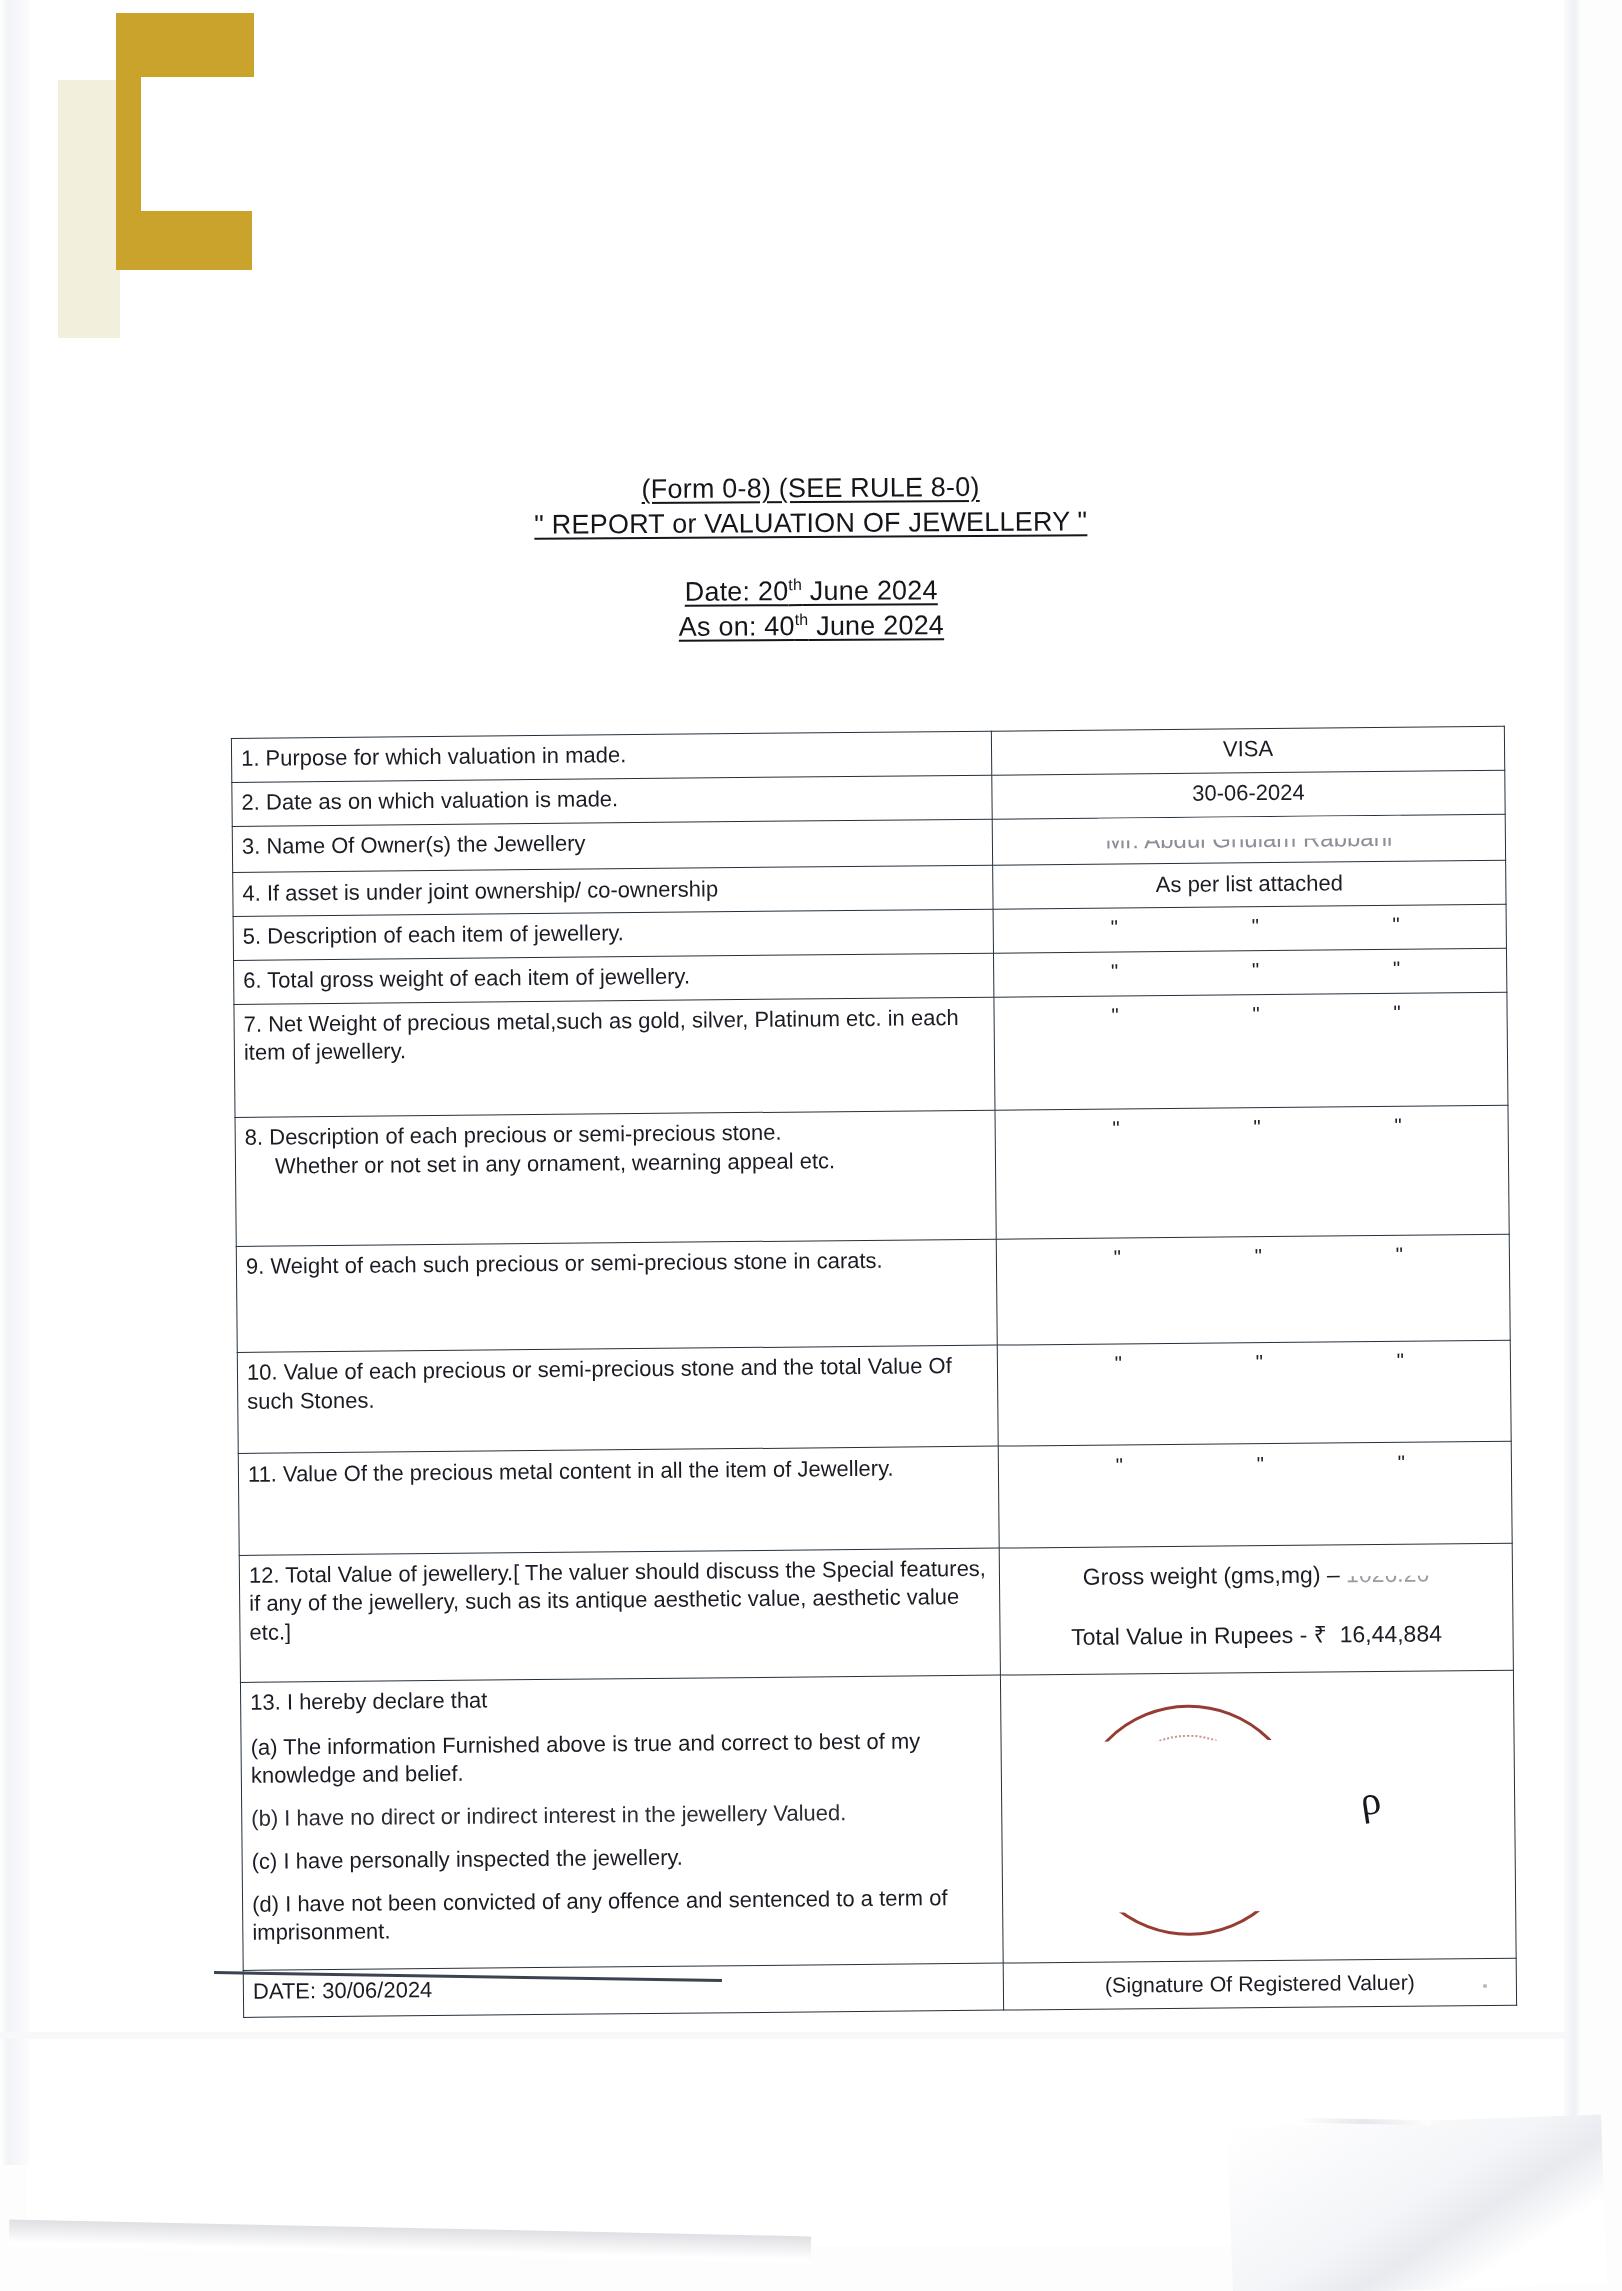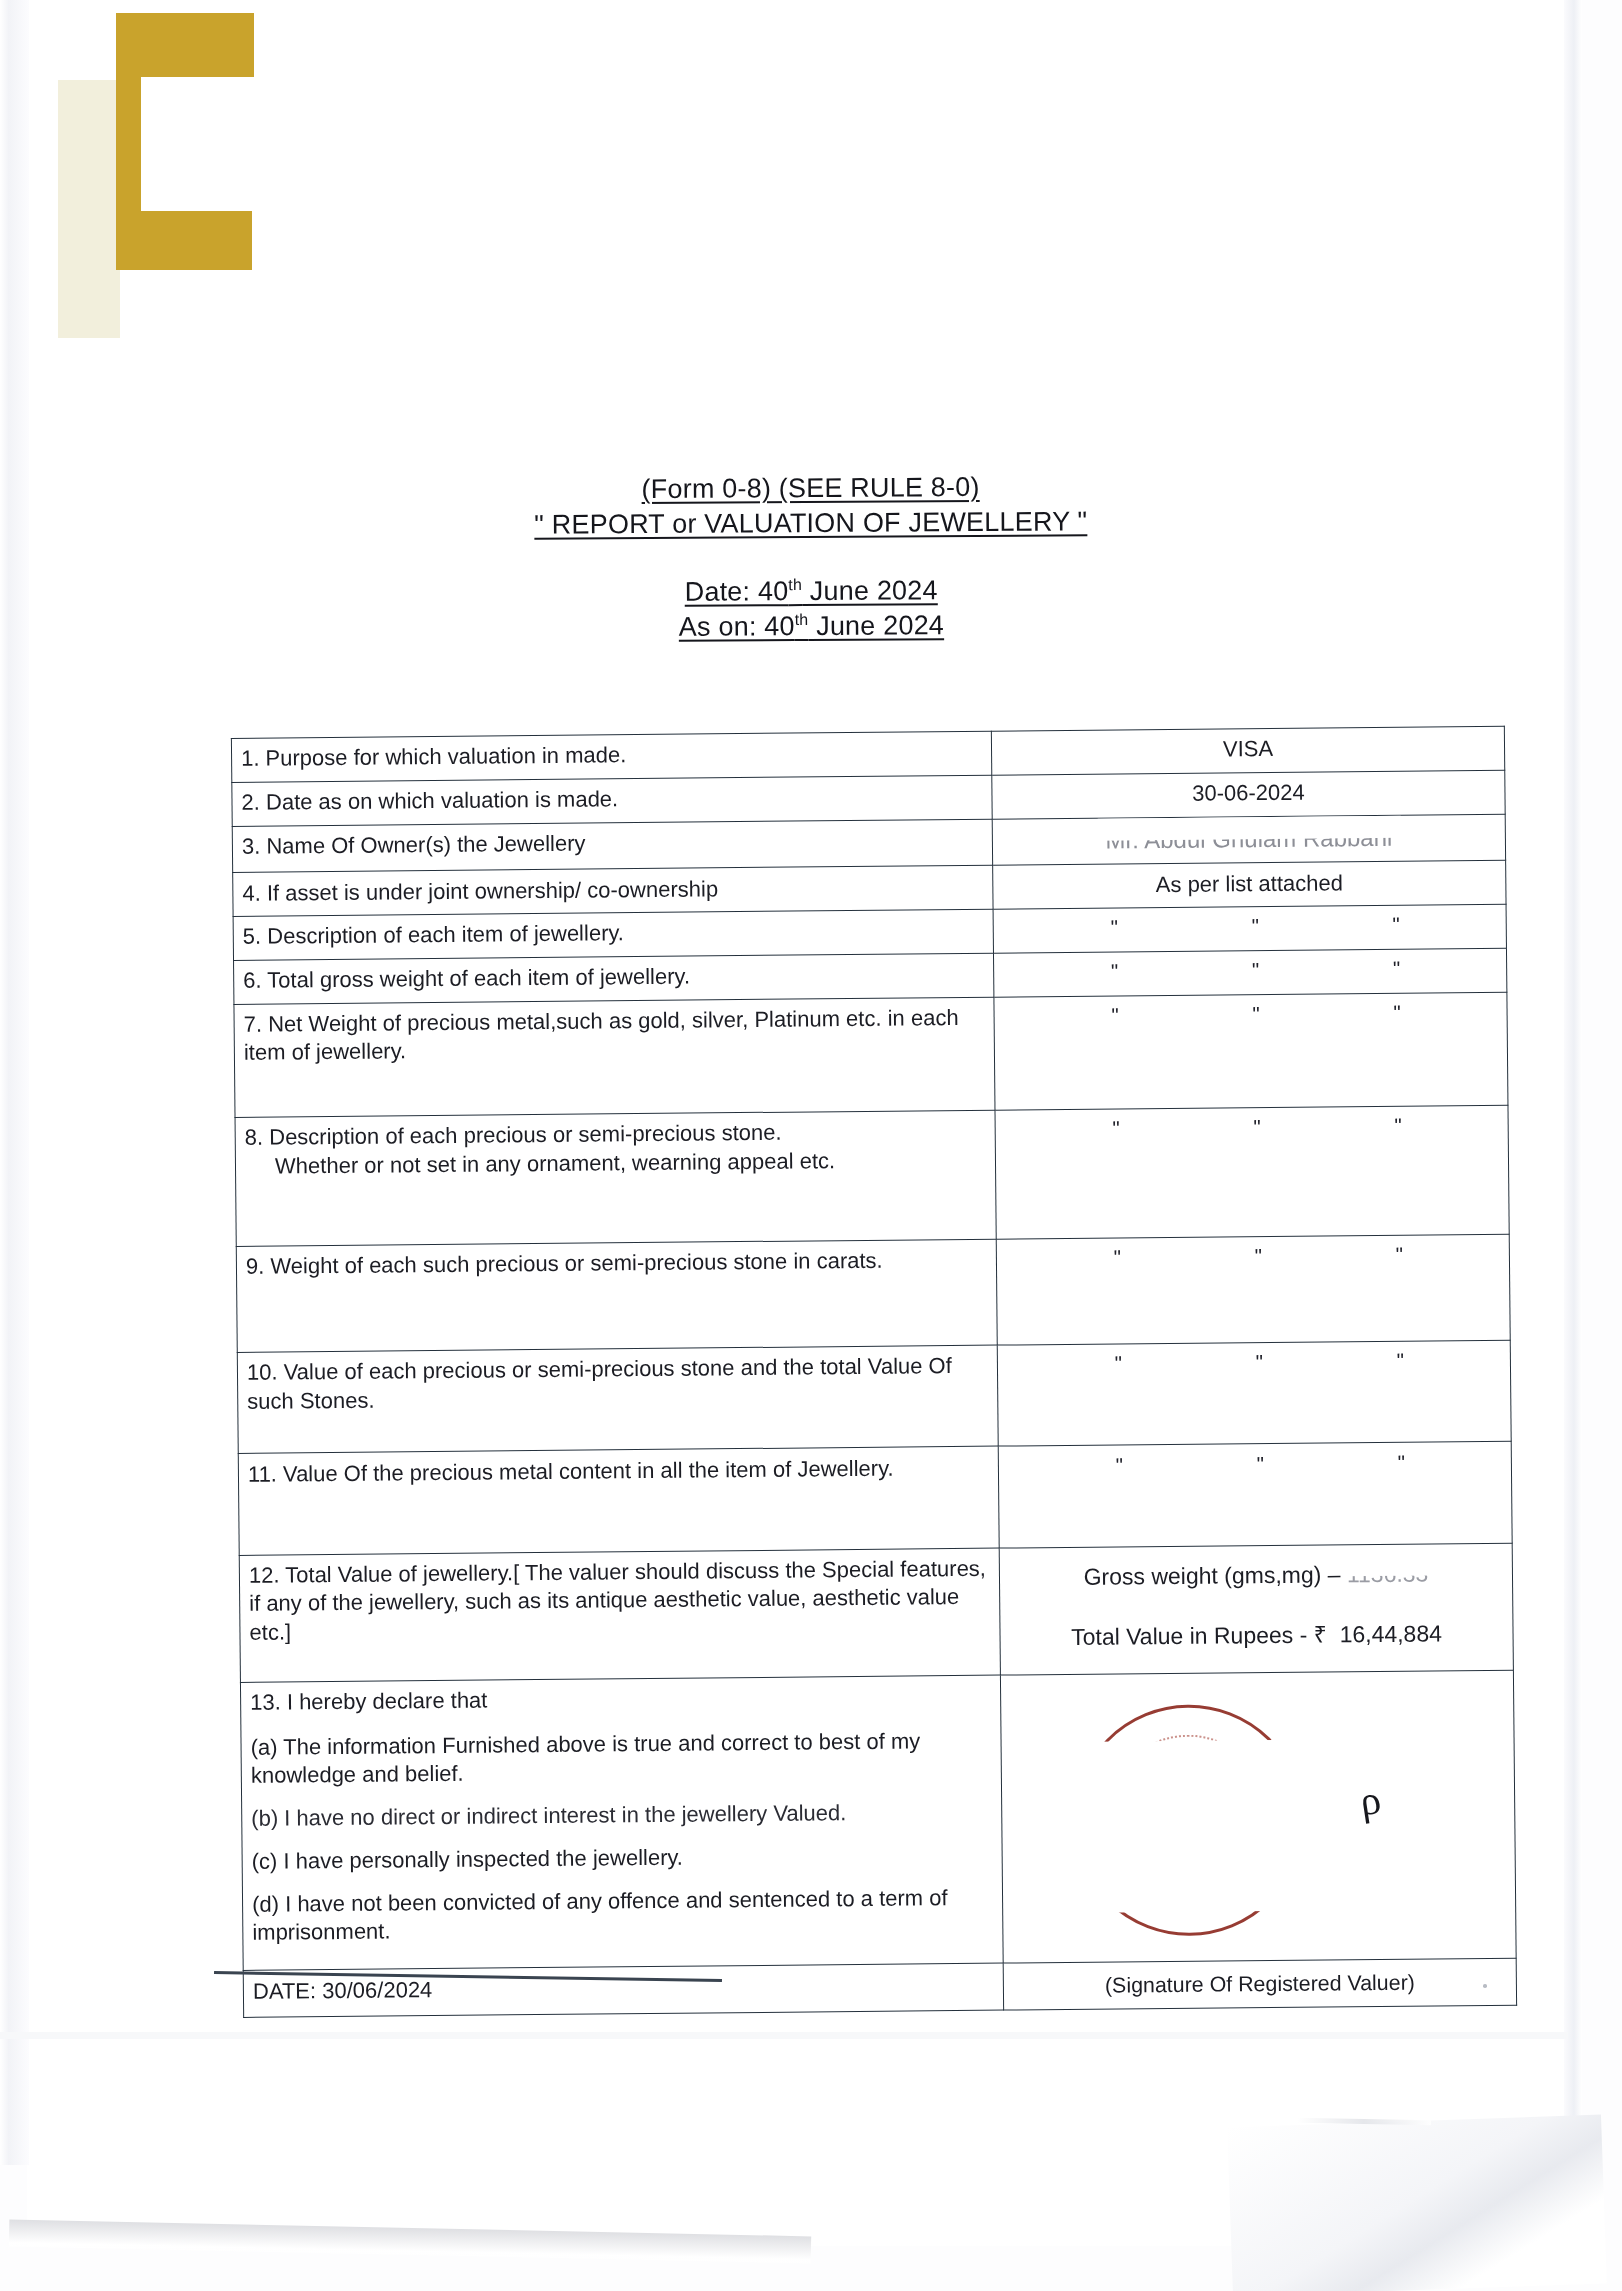--- a/index.html
+++ b/index.html
@@ -284,21 +284,21 @@
   <div class="logo">
     <div class="logo-bar-top"></div>
     <div class="logo-bar-left"></div>
     <div class="logo-bar-bottom"></div>
   </div>
 
   <div class="heading">
     <span class="ln u">(Form 0-8) (SEE RULE 8-0)</span>
     <span class="ln u">" REPORT or VALUATION OF JEWELLERY "</span>
     <span class="gap"></span>
-    <span class="ln u"><span>Date: 40</span><sup>th</sup><span> June 2024</span></span>
+    <span class="ln u"><span>Date: 20</span><sup>th</sup><span> June 2024</span></span>
     <span class="ln u"><span>As on: 40</span><sup>th</sup><span> June 2024</span></span>
   </div>
 
   <div class="table-wrap">
     <table class="form">
       <tbody>
 
         <tr>
           <td class="lbl">1. Purpose for which valuation in made.</td>
           <td class="val">VISA</td>
@@ -371,21 +371,21 @@
           <td class="val">
             <span class="dittos">"      "      "</span>
           </td>
         </tr>
 
         <tr>
           <td class="lbl" style="height:112px">12. Total Value of jewellery.[ The valuer should discuss the Special features, if any of the jewellery, such as its antique aesthetic value, aesthetic value etc.]</td>
           <td class="val val-left">
             <div class="gw-line">
               <span>Gross weight (gms,mg) –</span>
-              <span class="redact-gw">1136.33</span>
+              <span class="redact-gw">1026.26</span>
             </div>
             <div class="tv-line">
               <span>Total Value in Rupees -</span>
               <span>₹</span>
               &nbsp;<span>16,44,884</span>
             </div>
           </td>
         </tr>
 
         <tr>

